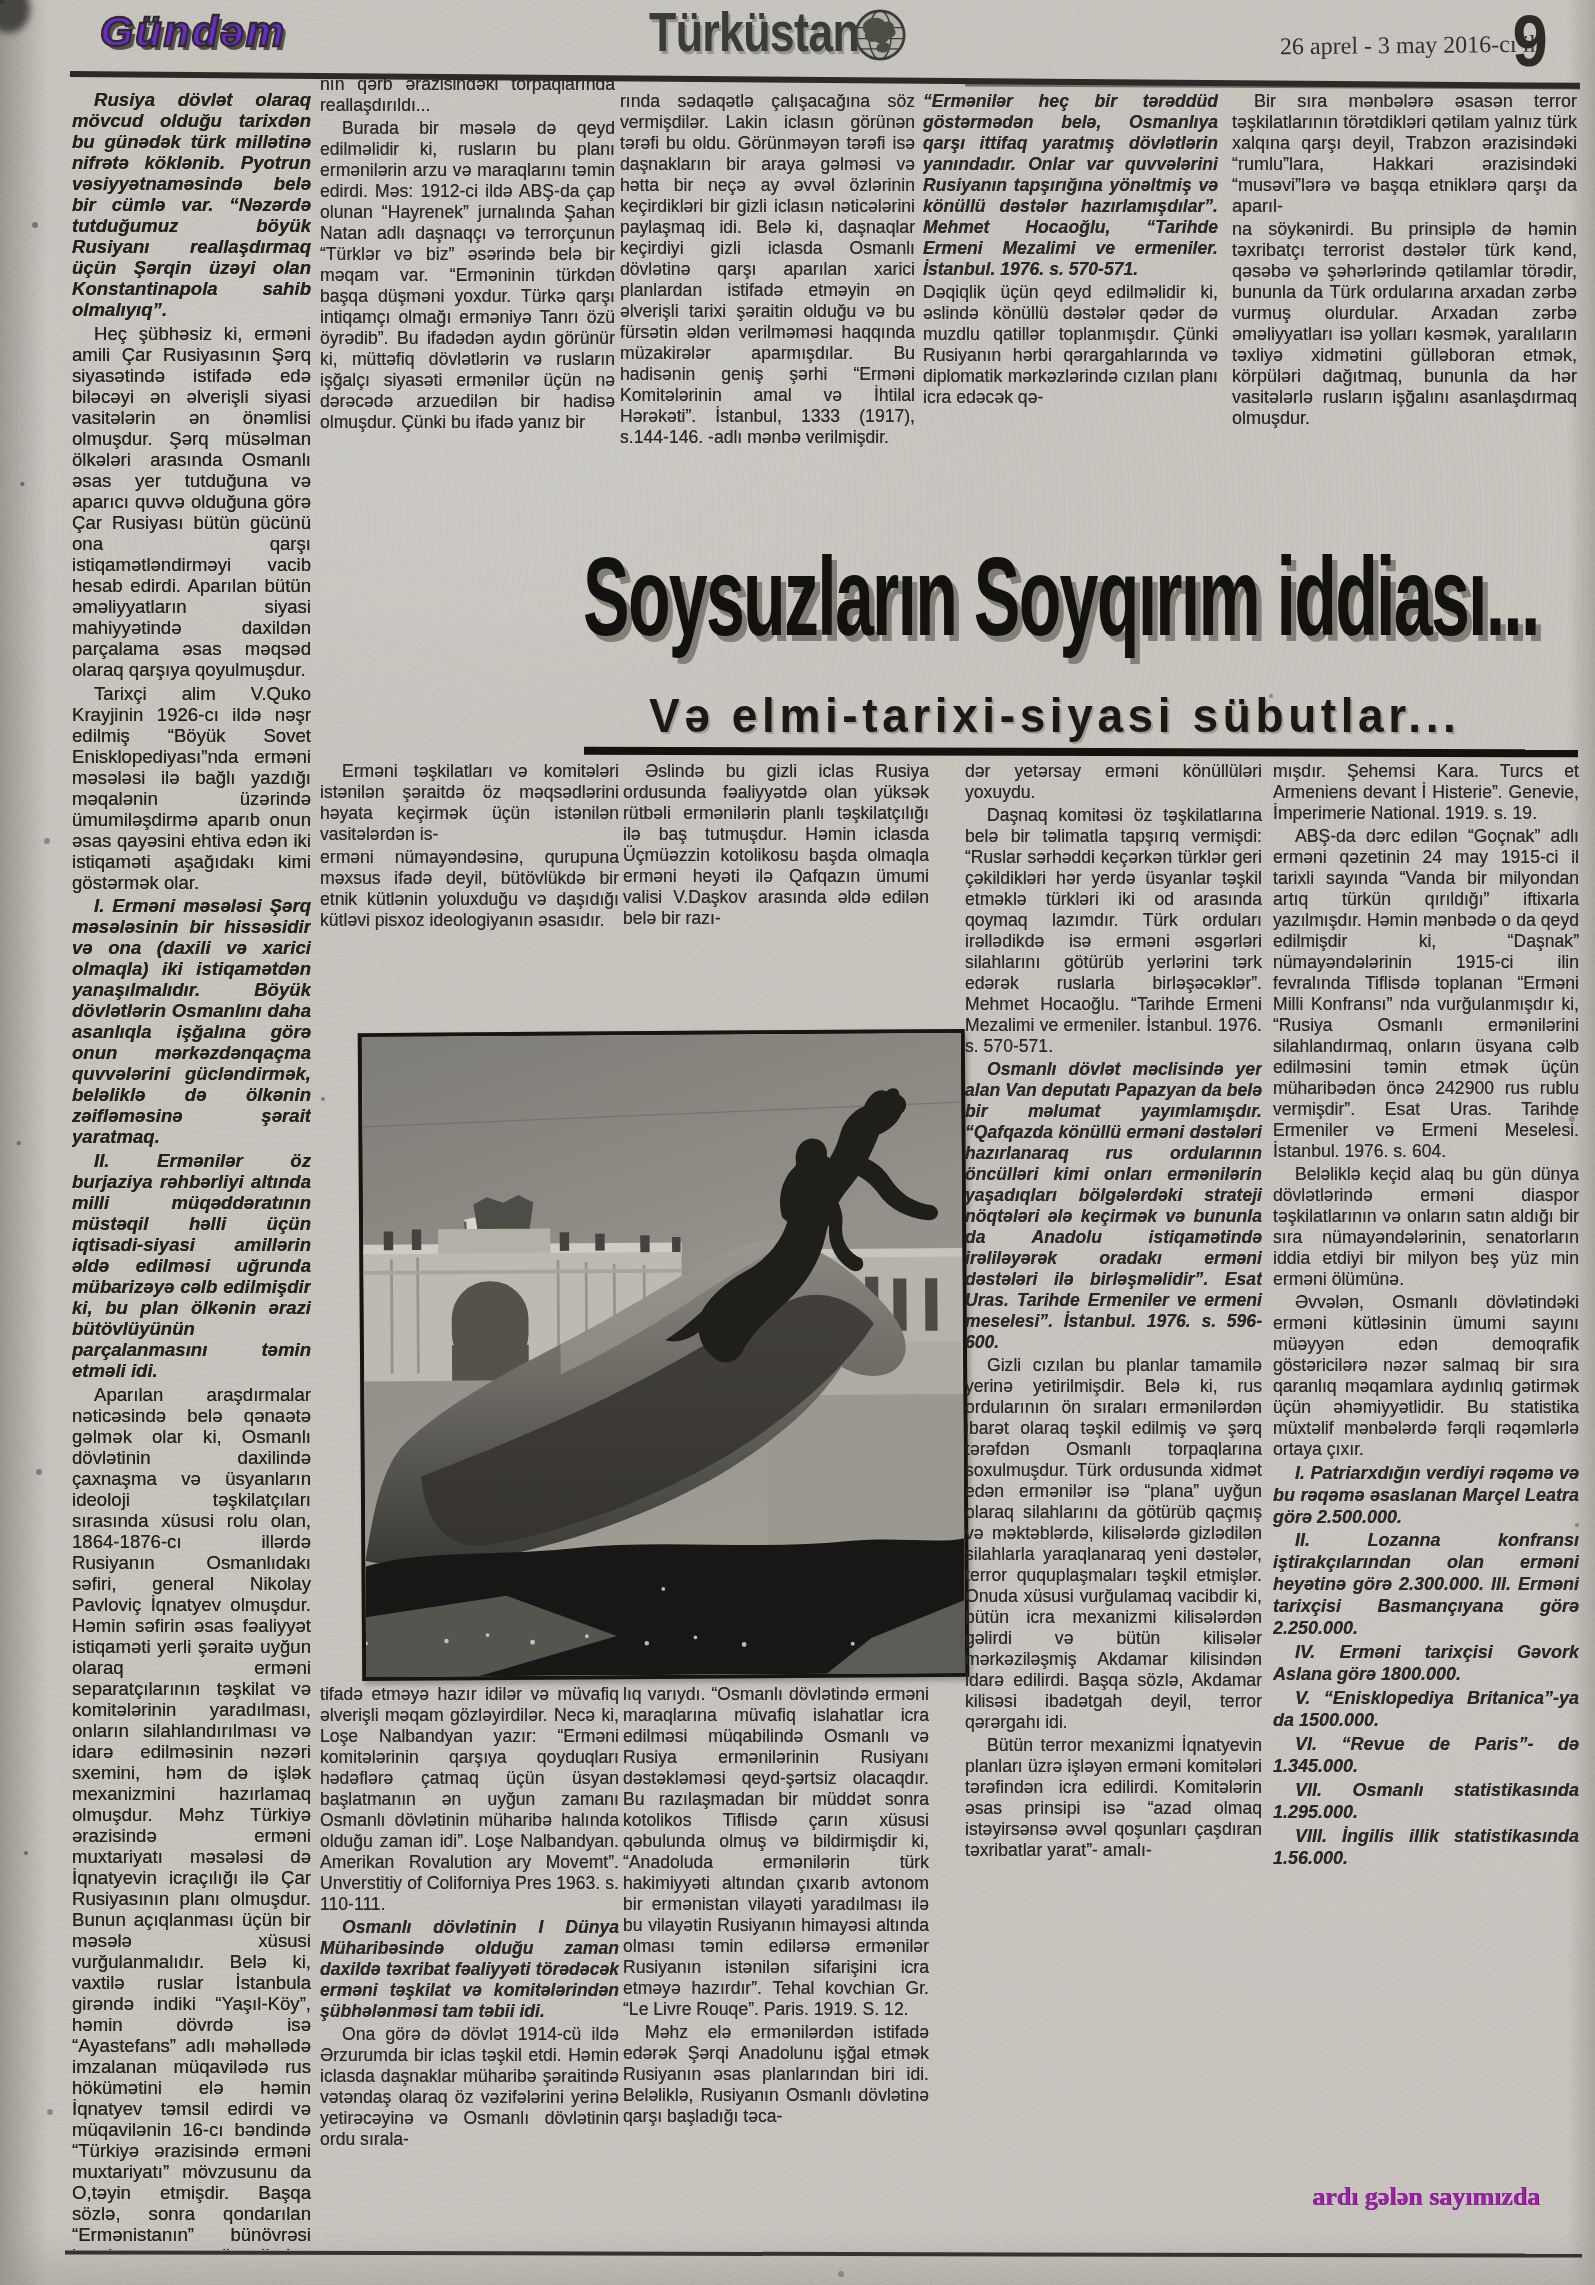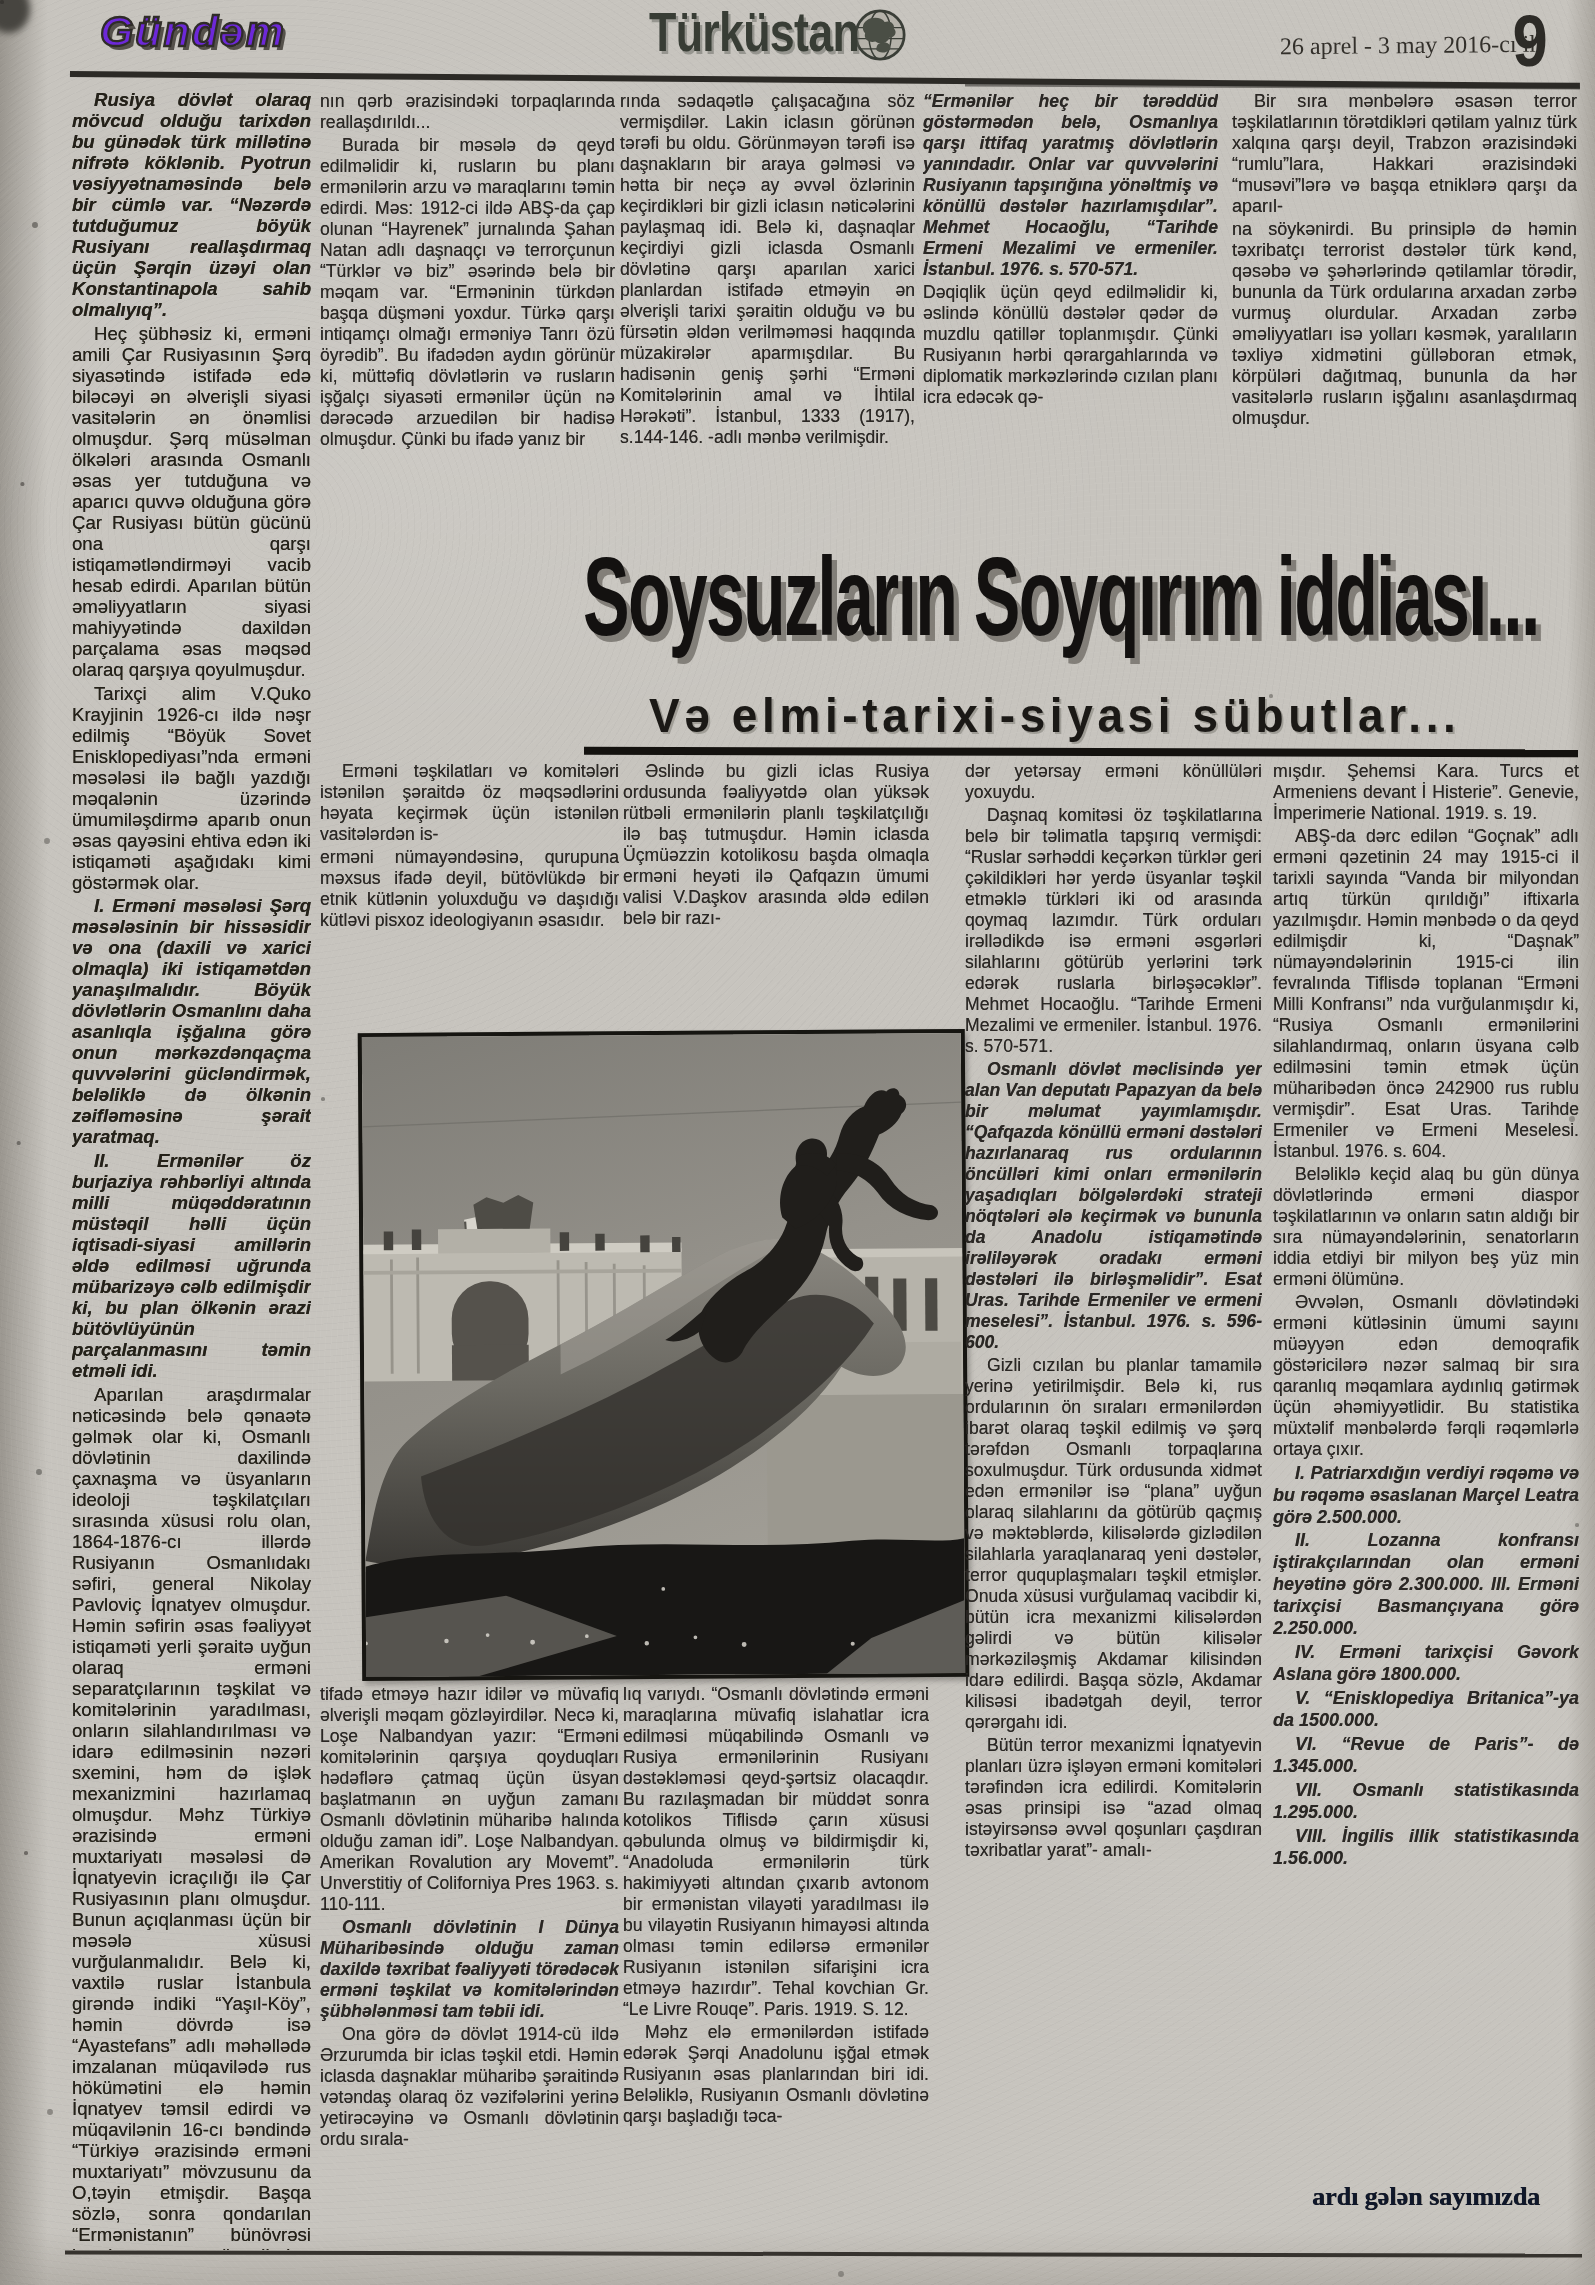--- a/index.html
+++ b/index.html
@@ -37,21 +37,21 @@
   #page-number{left:1510px;top:0px;font-size:72px;font-weight:700;color:#2d2b27;transform:scaleX(.88);}
   
   .col{position:absolute;overflow:hidden;text-align:justify;}
   .para{margin:0 0 1.9px 0;text-indent:22px;}
   .noind{text-indent:0;}
   .bi{font-weight:700;font-style:italic;}
   #left-column{left:72px;top:89px;width:239px;height:2161px;font-size:18.6px;line-height:21px;color:#242119;}
   #left-column .para{margin-bottom:2.8px;text-shadow:0 0 0.5px rgba(36,33,25,.8);}
   .tcol,.bcol{font-size:17.6px;line-height:21px;}
   .tcol .para,.bcol .para{text-shadow:0 0 0.4px rgba(42,39,36,.7);}
-  #top-col-1{left:320px;top:91px;width:295px;height:456px;}
+  #top-col-1{left:320px;top:74px;width:295px;height:456px;}
   #top-col-2{left:620px;top:91px;width:295px;height:471px;}
   #top-col-3{left:923px;top:91px;width:295px;height:479px;}
   #top-col-4{left:1232px;top:91px;width:345px;height:471px;font-size:18px;}
   
   #headline{
     left:583px;top:540px;width:1577px;
     font-size:111px;font-weight:700;line-height:1.04;letter-spacing:-2.8px;white-space:nowrap;
     color:#131110;
     transform:scaleX(.63);transform-origin:left top;
     text-shadow:8.3px 5.6px 0 rgba(112,109,103,.8);
@@ -66,21 +66,21 @@
   
   #body-colA-top{left:320px;top:761px;width:299px;height:275px;}
   #body-colB-top{left:623px;top:761px;width:306px;height:275px;}
   #body-colA-bottom{left:320px;top:1684px;width:299px;height:570px;}
   #body-colB-bottom{left:623px;top:1684px;width:306px;height:570px;}
   #body-colC{left:965px;top:761px;width:297px;height:1493px;}
   #body-colD{left:1273px;top:761px;width:306px;height:1402px;}
   #body-colD .bi{font-size:18px;line-height:22px;}
   #footer-note{
     left:1273px;top:2182px;width:306px;text-align:center;
-    font-family:"Liberation Serif",serif;font-size:26px;font-weight:700;color:#0f172a;
+    font-family:"Liberation Serif",serif;font-size:26px;font-weight:700;color:#a21caf;
     text-shadow:0.5px 0 0 #26231f;
   }
   #bottom-rule{left:65px;top:2252px;width:1517px;height:3.7px;background:#36332e;transform:rotate(.12deg);}
   
   #article-photo{
     left:360px;top:1031px;width:599px;height:640px;
     border:4.6px solid #161511;background:#8f8d87;
     box-shadow:inset 0 0 0 2.8px #cfccc4, 2.8px 3.7px 5.6px rgba(60,58,54,.35);
     transform:rotate(-.4deg);
   }

